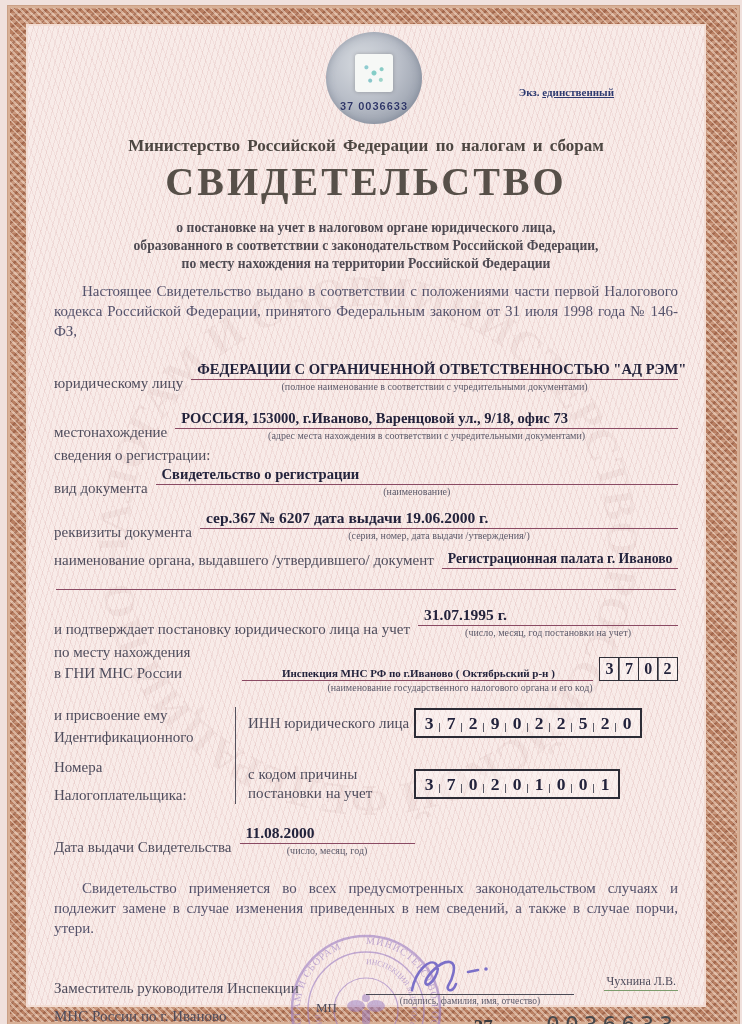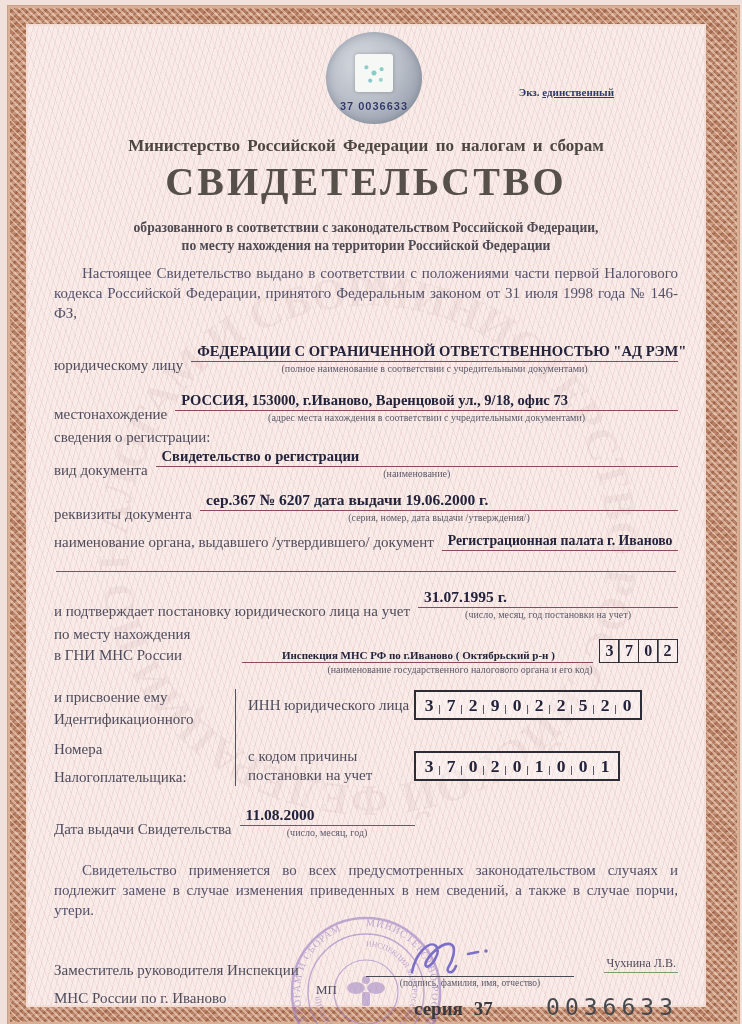--- a/index.html
+++ b/index.html
@@ -116,20 +116,21 @@
         </div>
         <div class="ekz">
           <span>Экз.</span>
           <span class="u">единственный</span>
         </div>
       </div>
 
       <div class="ministry">Министерство Российской Федерации по налогам и сборам</div>
       <div class="title">СВИДЕТЕЛЬСТВО</div>
       <div class="subtitle">
+        <div>о постановке на учет в налоговом органе юридического лица,</div>
         <div>образованного в соответствии с законодательством Российской Федерации,</div>
         <div>по месту нахождения на территории Российской Федерации</div>
       </div>
 
       <p class="intro">Настоящее Свидетельство выдано в соответствии с положениями части первой Налогового кодекса Российской Федерации, принятого Федеральным законом от 31 июля 1998 года № 146-ФЗ,</p>
 
       <div class="row" style="margin-top:20px;">
         <span class="lab">юридическому лицу</span>
         <span class="vwrap">
           <span class="val">ФЕДЕРАЦИИ С ОГРАНИЧЕННОЙ ОТВЕТСТВЕННОСТЬЮ "АД РЭМ"</span>

